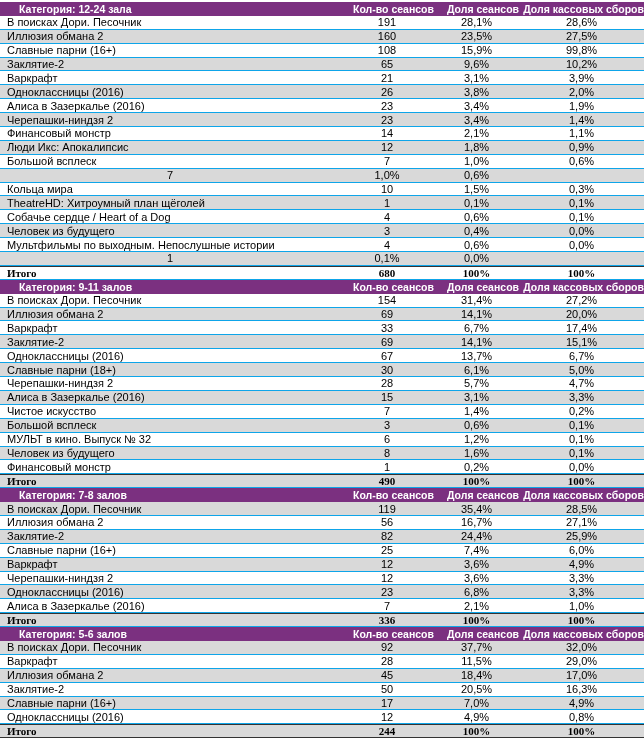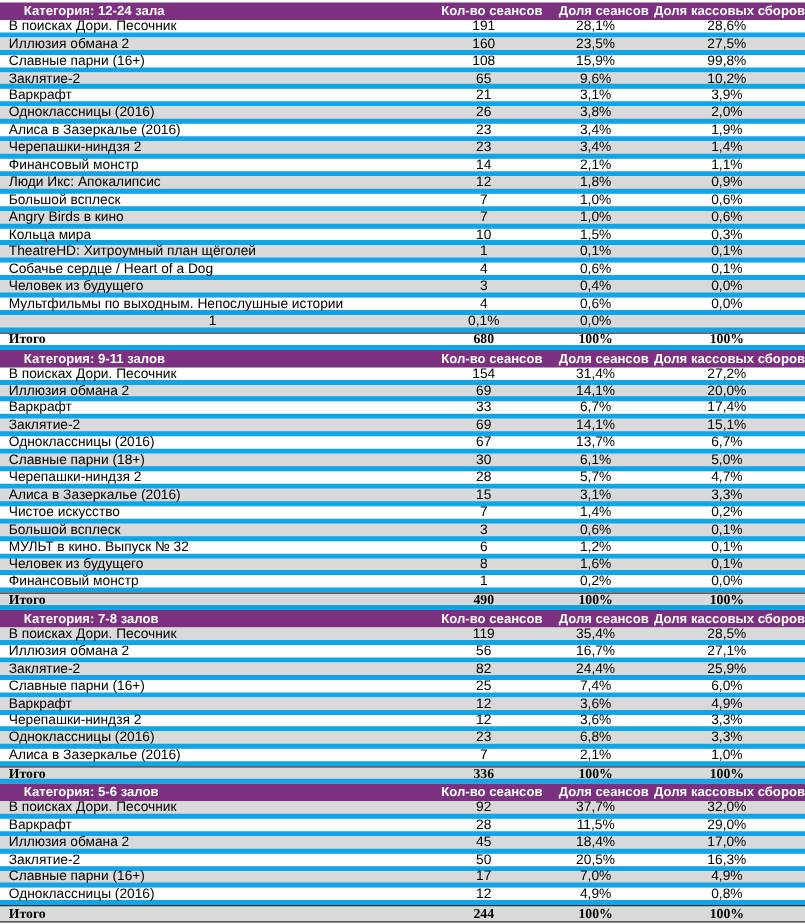--- a/index.html
+++ b/index.html
@@ -13,21 +13,21 @@
     align-items:center;
   }
   .header-row{
     background:var(--header-bg,#7B3080);
     color:#fff;
     font-weight:bold;
     font-size:10.5px;
   }
   .data-row{
     font-size:11px;
-    border-bottom:4px solid #0ea5e9;
+    border-bottom:1px solid #0ea5e9;
   }
   .stripe{background:var(--stripe,#D9D9D9);}
   .total-row{font-weight:bold;border-top:1px solid #333333;font-family:Liberation Serif, serif;}
   .total-row.last{border-bottom:1px solid #333333;}
   .cell{overflow:hidden;white-space:nowrap;line-height:12px;}
   .cell.title{padding-left:7px;text-align:left;}
   .cell.num{text-align:center;}
   .header-cell{text-align:right;line-height:12px;}
   .header-cell.cat{text-align:left;padding-left:19px;}
 </style>
@@ -101,21 +101,20 @@
       <div class="cell num">1,8%</div>
       <div class="cell num">0,9%</div>
     </div>
     <div class="row data-row">
       <div class="cell title">Большой всплеск</div>
       <div class="cell num">7</div>
       <div class="cell num">1,0%</div>
       <div class="cell num">0,6%</div>
     </div>
     <div class="row data-row stripe">
-      <div class="cell title">Angry Birds в кино</div>
       <div class="cell num">7</div>
       <div class="cell num">1,0%</div>
       <div class="cell num">0,6%</div>
     </div>
     <div class="row data-row">
       <div class="cell title">Кольца мира</div>
       <div class="cell num">10</div>
       <div class="cell num">1,5%</div>
       <div class="cell num">0,3%</div>
     </div>

